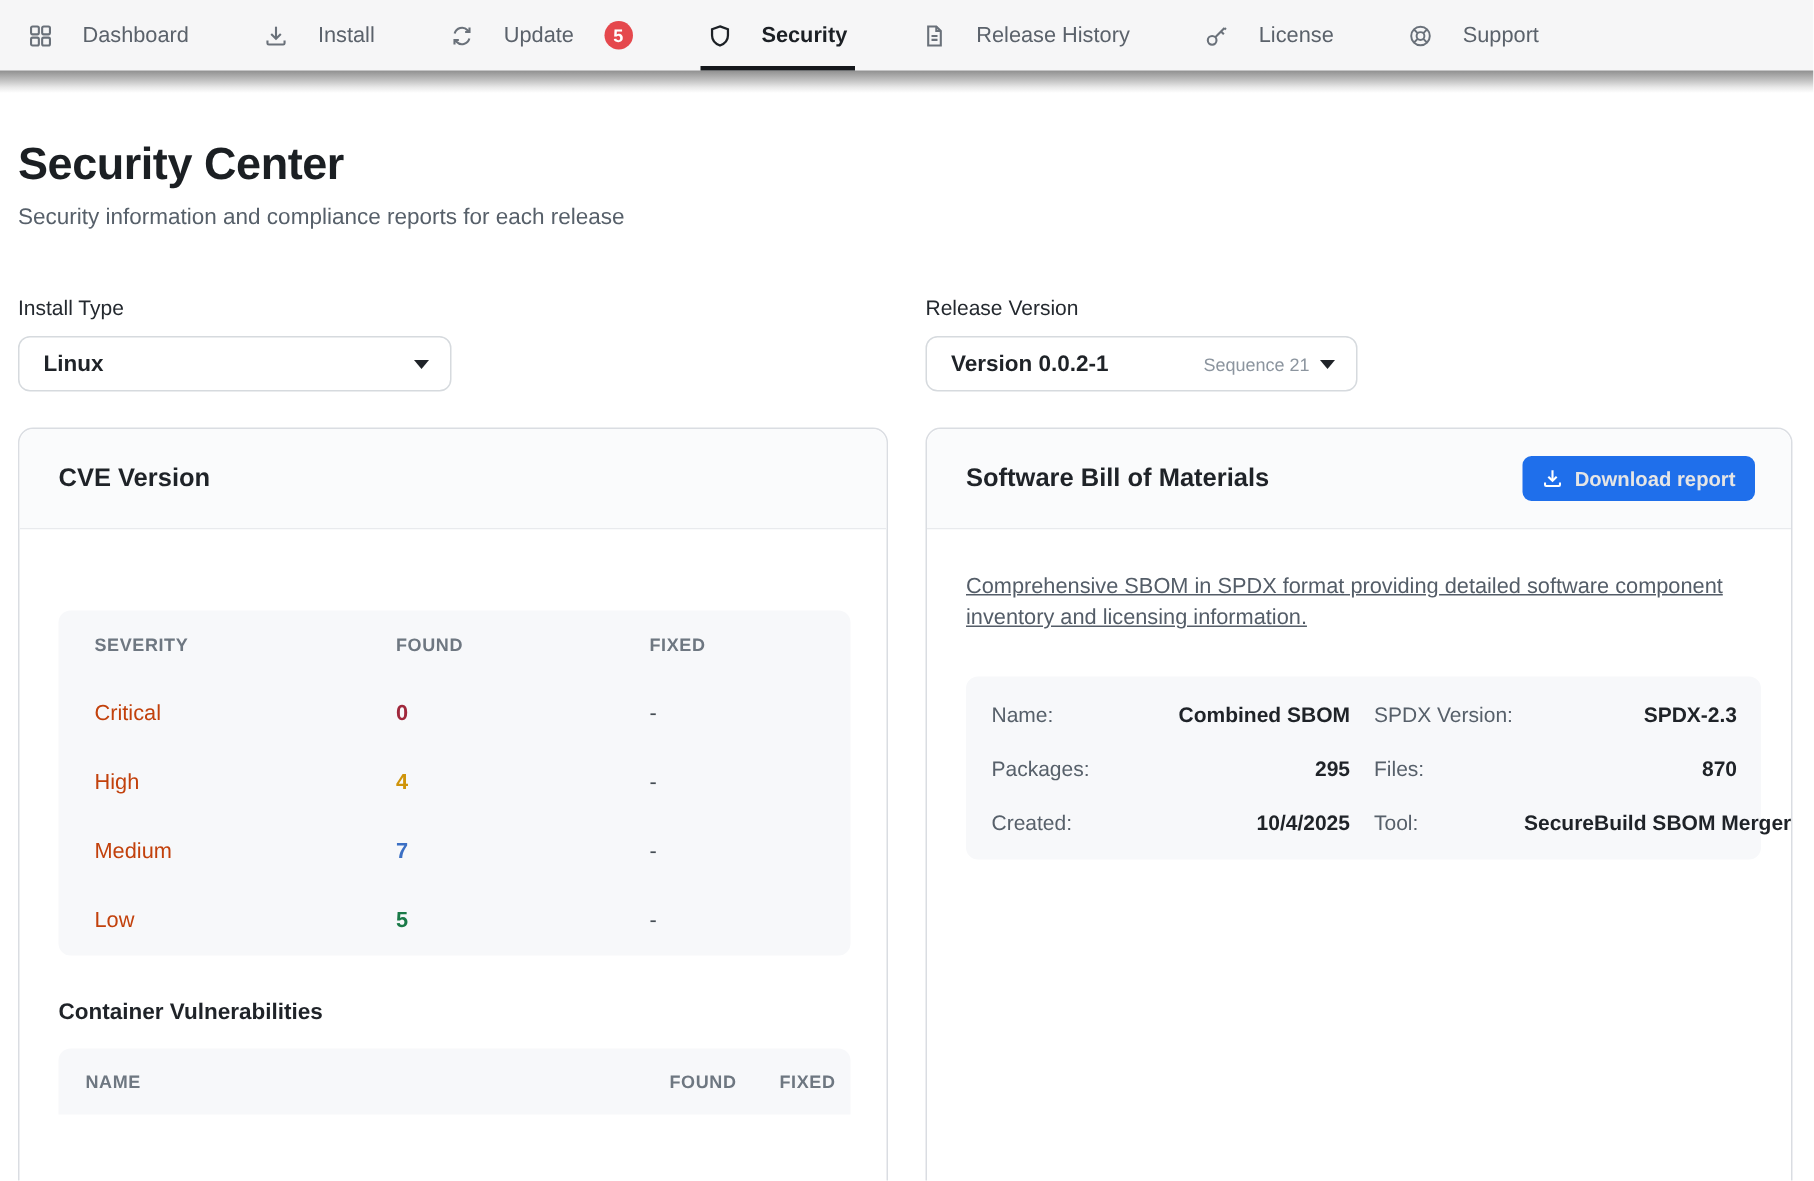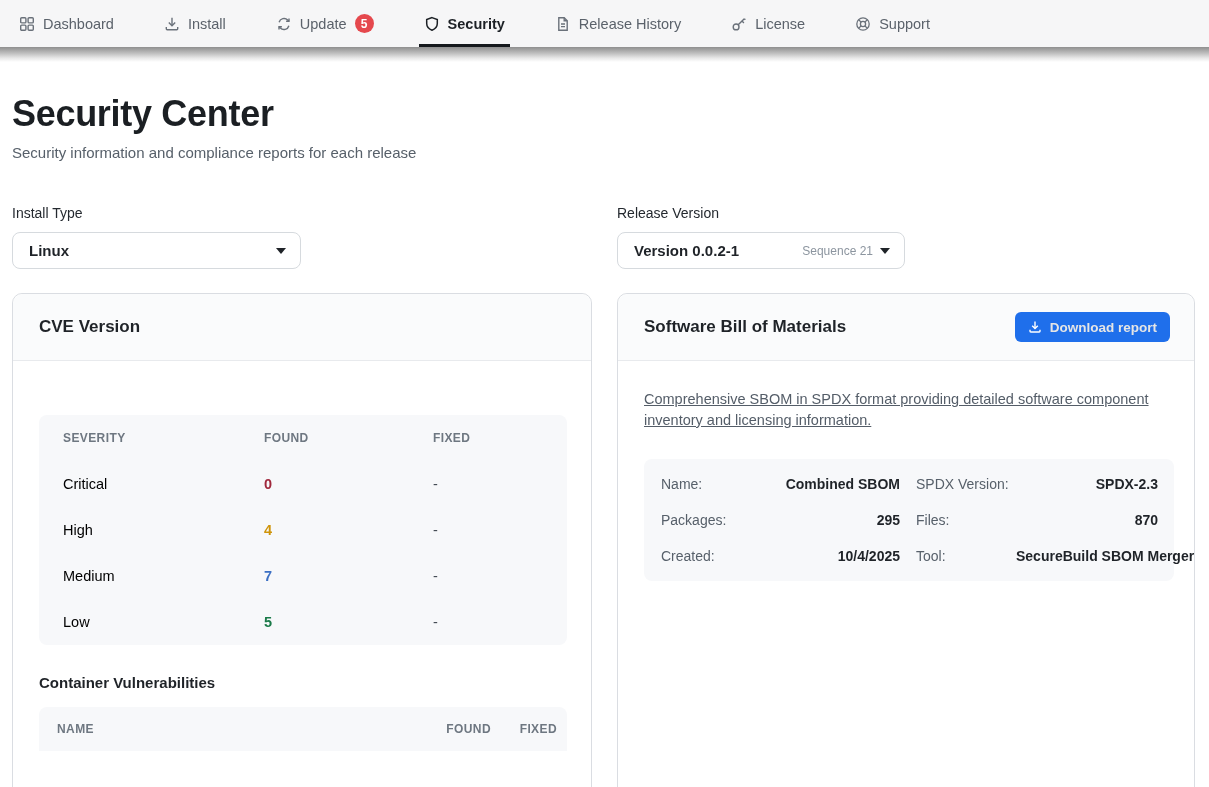--- a/index.html
+++ b/index.html
@@ -2,36 +2,36 @@
 <html><head>
 <meta charset="utf-8">
 <style>
   * { margin:0; padding:0; box-sizing:border-box; }
   html,body { width:1209px; height:787px; overflow:hidden; background:#fff;
               font-family:"Liberation Sans", sans-serif; color:#1f2328; }
 
   
   .topnav { height:47px; background:#f6f6f7; display:flex; align-items:stretch;
             padding-left:14px; }
-  .nav-item { display:flex; align-items:center; gap:8px; padding:0 5px; margin-right:40px;
+  .nav-item { display:flex; align-items:center; gap:20px; padding:0 5px; margin-right:40px;
               position:relative; color:#5b626b; font-size:14.5px; cursor:pointer; white-space:nowrap;justify-content:flex-end; }
   .nav-item .nicon { display:flex; align-items:center; }
   .nav-item svg { stroke:#6a717a; }
   .nav-item.active { color:#1c2025; font-weight:700; }
   .nav-item.active svg { stroke:#1c2025; }
   .nav-item.active::after { content:""; position:absolute; left:0; right:0; bottom:0;
                             height:3px; background:#15181c; }
   .badge { min-width:19px; height:19px; border-radius:10px; background:#e5484d; color:#fff;
            font-size:12px; font-weight:700; display:flex; align-items:center; justify-content:center;
            padding:0 5px; }
   .scroll-shadow { height:15px; background:linear-gradient(180deg,#8f8f8f 0%,#bdbdbd 40%,#e9e9e9 75%,#ffffff 100%); }
 
   
   main { padding:0 14px 0 12px; }
-  .page-title { margin-top:31px; font-size:36px; font-weight:700; letter-spacing:-.3px; color:#1b1f23; }
+  .page-title { margin-top:31px; font-size:30px; font-weight:700; letter-spacing:-.3px; color:#1b1f23; }
   .page-subtitle { margin-top:9px; font-size:15px; color:#57606a; }
 
   
   .filters { display:flex; margin-top:44px; }
   .fcol1 { width:580px; margin-right:25px; }
   .fcol2 { width:578px; }
   .flabel { font-size:14px; color:#24292f; margin-bottom:11px; }
   .select { height:37px; background:#fff; border:1px solid #d6dade; border-radius:8px;
             display:flex; align-items:center; padding:0 14px 0 16px; cursor:pointer; }
   .select-1 { width:289px; }
@@ -54,21 +54,21 @@
   .card-body { padding:28px 26px 0 26px; }
   .desc { font-size:14.5px; line-height:21px; color:#545d68; }
   .card-cve .desc { max-width:525px; }
   .card-sbom .desc { max-width:512px;text-decoration:underline; }
 
   
   .sev-table { margin-top:26px; background:#f7f8fa; border-radius:8px; width:528px; }
   .sev-row { display:grid; grid-template-columns:201px 169px 1fr; height:46px; align-items:center;
              padding-left:24px; }
   .sev-row.hdr span { font-size:12px; font-weight:700; letter-spacing:.4px; color:#6e7781; }
-  .sev-name { font-size:14.5px; color:#000000; }
+  .sev-name { font-size:14.5px; color:#c2410c; }
   .sev-found { font-size:14.5px; font-weight:700; }
   .sev-fixed { font-size:14.5px; color:#454c54; }
 
   .sub-title { margin-top:29px; font-size:15px; font-weight:700; color:#1f2328; }
   .cv-table { margin-top:16px; width:528px; }
   .cv-hdr { display:grid; grid-template-columns:1fr 92px 66px; height:44px; align-items:center;
             background:#f7f8fa; border-radius:8px 8px 0 0; padding:0 10px 0 18px; }
   .cv-hdr span { font-size:12px; font-weight:700; letter-spacing:.4px; color:#6e7781; }
   .cv-hdr span:nth-child(2), .cv-hdr span:nth-child(3) { text-align:right; }
 

